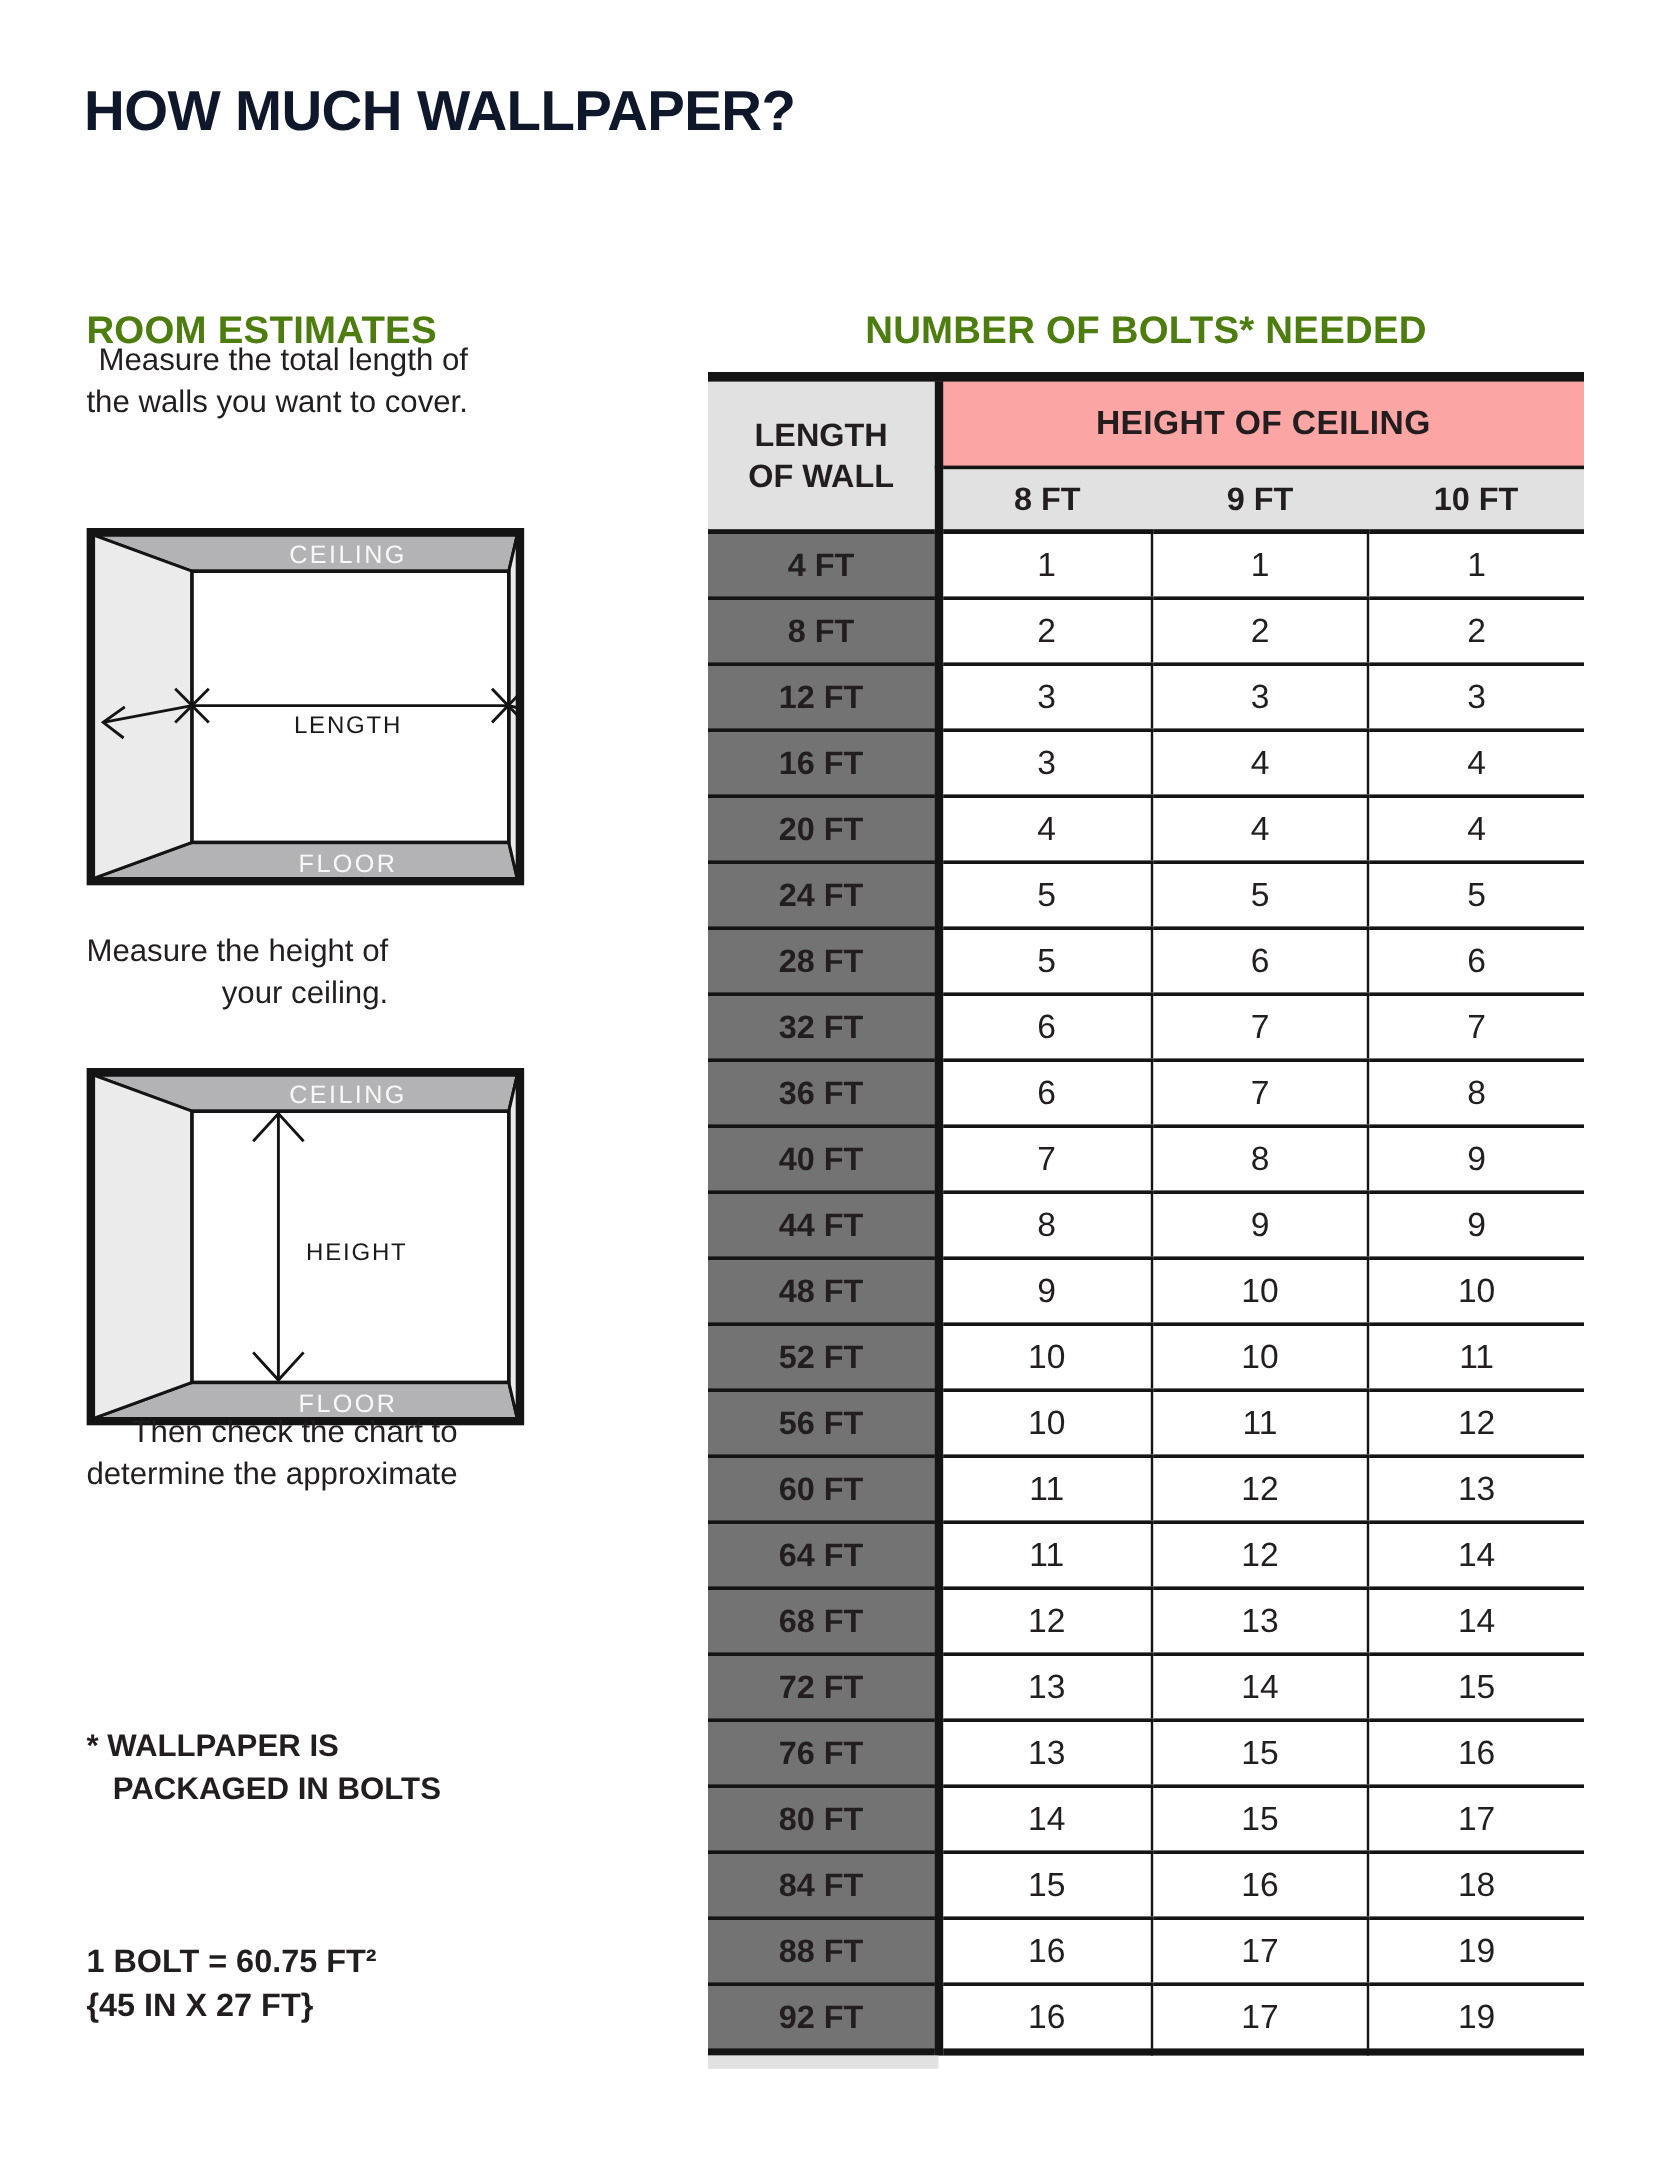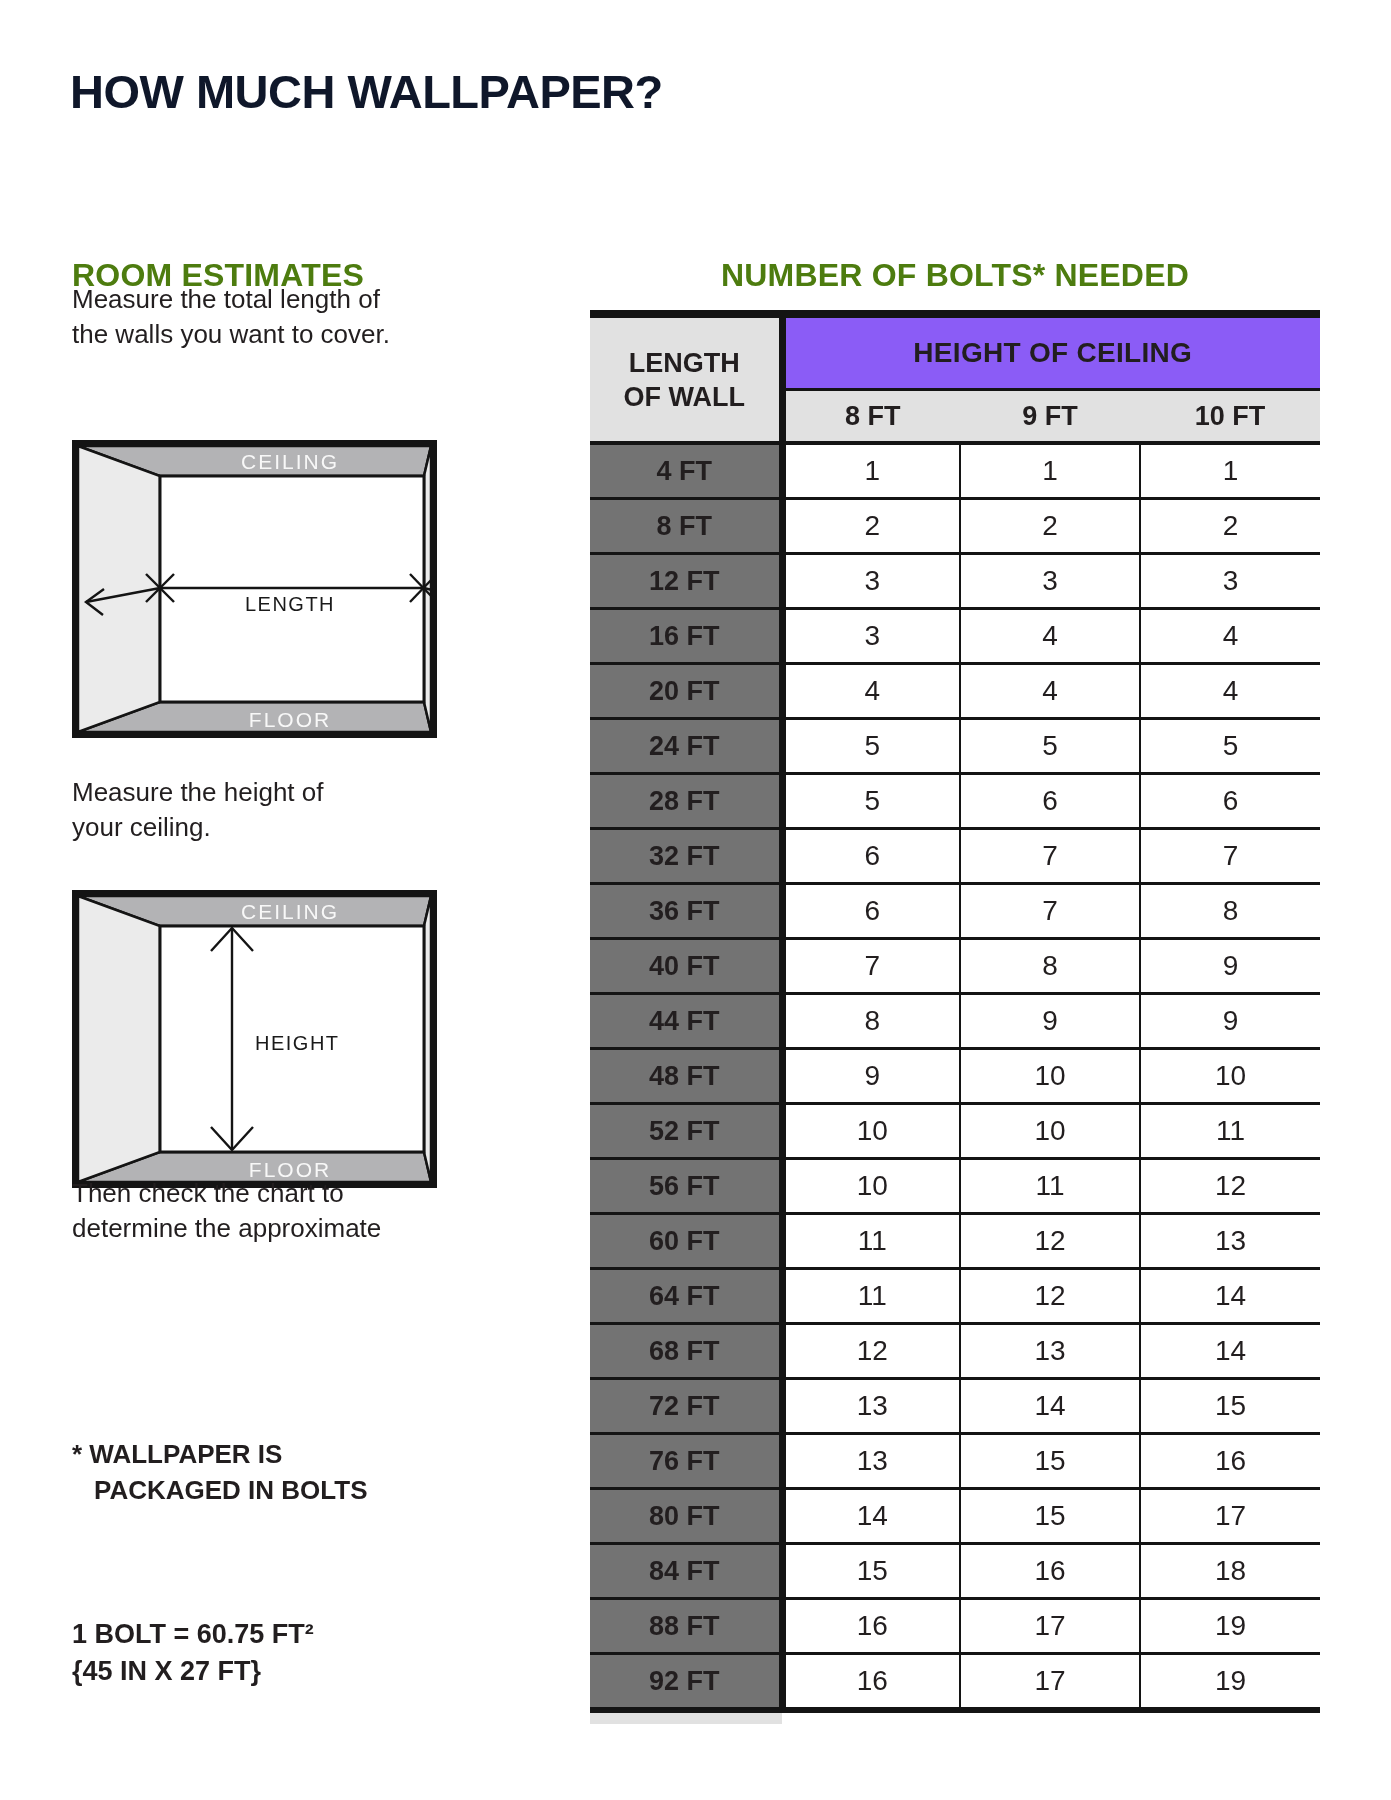--- a/index.html
+++ b/index.html
@@ -8,21 +8,21 @@
     font-family:"Liberation Sans", sans-serif;color:#221e1f;overflow:hidden;
   }
   h1,h2,p{margin:0;}
   .abs{position:absolute;}
   .title{
     left:70px;top:64px;font-size:47px;font-weight:bold;color:#0f172a;letter-spacing:-0.5px;
   }
   .sec-heading{font-size:32px;font-weight:bold;color:#4d7c0f;letter-spacing:0.2px;}
   #room-heading{left:72px;top:257px;}
   #table-heading{left:590px;top:257px;width:730px;text-align:center;}
-  .body-text{font-size:26px;line-height:35px;}
+  .body-text{font-size:26px;line-height:35px;text-align:right;}
   #para1{left:72px;top:282px;}
   #para2{left:72px;top:775px;}
   #para3{left:72px;top:1176px;}
   #footnote{left:72px;top:1436px;font-size:26px;line-height:36px;font-weight:bold;}
   #footnote .indent{margin-left:22px;margin-top:11px;}
   #boltinfo{left:72px;top:1616px;font-size:27px;line-height:37px;font-weight:bold;}
   .diagram{position:absolute;}
   .wall-label{font-size:21px;letter-spacing:2px;fill:#f8f8f8;}
   .measure-label{font-size:20px;letter-spacing:1.5px;fill:#1a1a1a;}
   
@@ -30,21 +30,21 @@
     position:absolute;left:590px;top:310px;width:730px;table-layout:fixed;
     border-collapse:collapse;
     border-top:8px solid #141414;border-bottom:6px solid #141414;
   }
   #bolt-table th,#bolt-table td{padding:0;text-align:center;vertical-align:middle;}
   .col1head{
     background:#e1e1e1;border-right:7px solid #141414;border-bottom:4px solid #141414;
     font-weight:bold;font-size:27px;line-height:34px;
   }
   .spanhead{
-    background:#8b5cf6;border-bottom:3px solid #141414;
+    background:#fca5a5;border-bottom:3px solid #141414;
     font-weight:bold;font-size:28px;height:70px;letter-spacing:0.3px;
   }
   .subhead{
     background:#e1e1e1;border-bottom:4px solid #141414;
     font-weight:bold;font-size:27px;height:50px;
   }
   #bolt-table td.rowhead{
     background:#737373;border-right:7px solid #141414;
     border-top:3px solid #141414;border-bottom:3px solid #141414;
     font-weight:bold;font-size:27px;height:52px;

